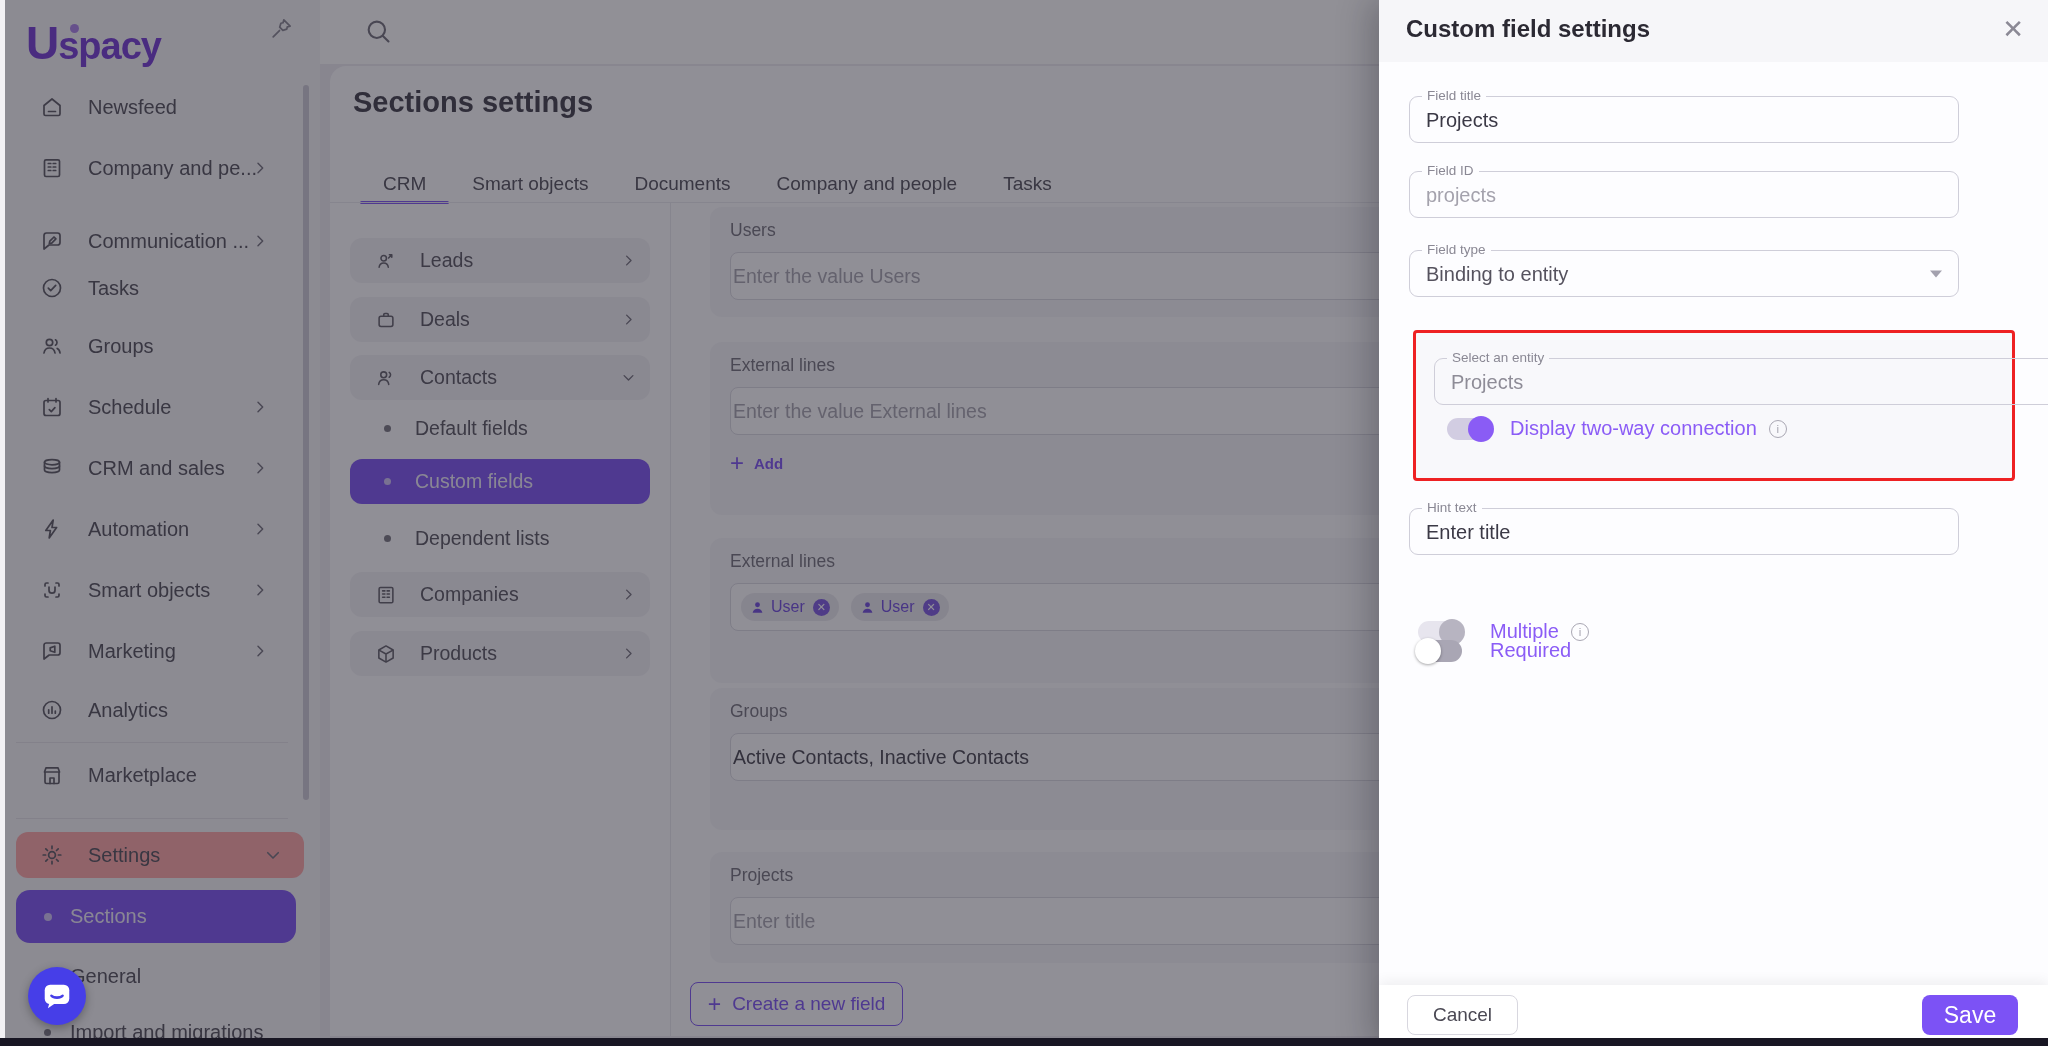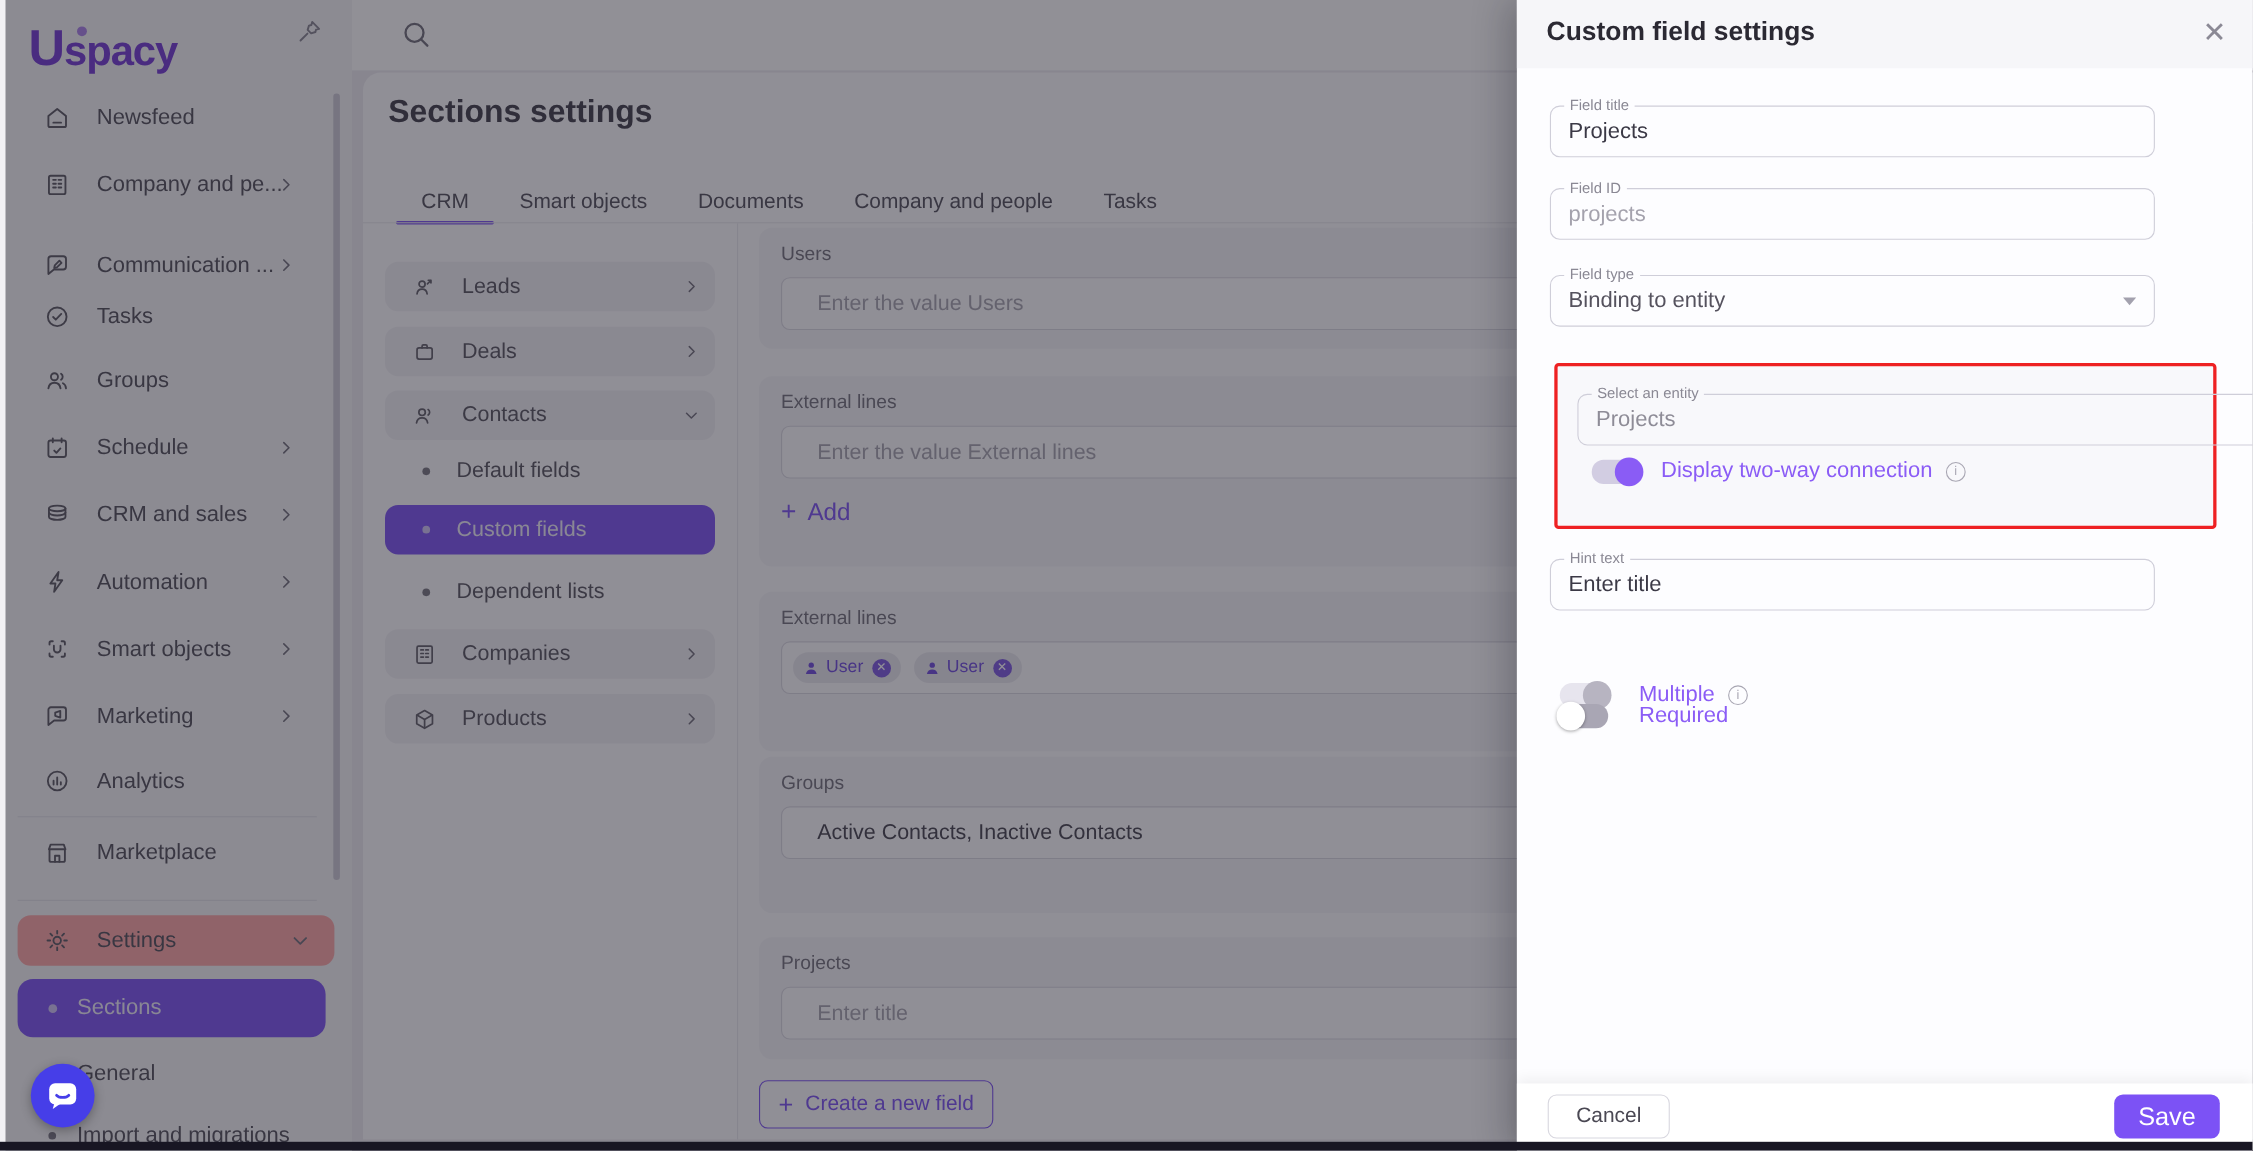--- a/index.html
+++ b/index.html
@@ -43,28 +43,28 @@
   .npill .lbl{margin-left:23px;font-size:19.5px;color:#54525d;}
   .npill .chev{position:absolute;right:14px;color:#6f6d79;}
   .nsub{position:absolute;left:20px;width:300px;height:36px;display:flex;align-items:center;cursor:pointer;}
   .nsub .dot{width:7px;height:7px;border-radius:50%;background:#77757f;margin-left:34px;}
   .nsub .lbl{margin-left:24px;font-size:19.5px;color:#54525d;}
   .nsub.active{height:45px;border-radius:12px;background:#7a50f2;}
   .nsub.active .dot{background:#cfc3f6;}
   .nsub.active .lbl{color:#efecfb;}
 
   
-  .fgroup{position:absolute;left:360px;width:740px;border-radius:12px;background:#f5f5f9;padding:13px 20px;}
+  .fgroup{position:absolute;left:380px;width:740px;border-radius:12px;background:#f5f5f9;padding:13px 20px;}
   .fgroup .glabel{font-size:17.5px;color:#716f7a;}
-  .finput{margin-top:11px;width:700px;height:48px;border:1px solid #d9d8e1;border-radius:8px;background:#fcfcfe;display:flex;align-items:center;padding:0 32px;}
+  .finput{margin-top:11px;width:700px;height:48px;border:1px solid #d9d8e1;border-radius:8px;background:#fcfcfe;display:flex;align-items:center;padding:0 2px;}
   .finput .ph{font-size:19.5px;color:#a5a3ae;}
   .finput .val{font-size:19.5px;color:#43414c;}
   .addrow{margin-top:18px;display:flex;align-items:center;color:#7a50f2;cursor:pointer;}
   .addrow .plus{font-size:24px;line-height:20px;margin-right:10px;}
-  .addrow .albl{font-size:22px;}
+  .addrow .albl{font-size:15px;font-weight:bold;}
   .chip{display:flex;align-items:center;height:28px;border-radius:14px;background:#e9e8ef;padding:0 9px;margin-right:12px;}
   .chip .ctext{font-size:16px;color:#6d49dd;margin:0 8px 0 6px;}
   .chip .cx{width:17px;height:17px;border-radius:50%;background:#7b57e0;color:#fff;font-size:11px;line-height:17px;text-align:center;cursor:pointer;}
   .createbtn{position:absolute;left:360px;top:916px;width:213px;height:44px;border:1px solid #7a50f2;border-radius:8px;background:transparent;color:#7a50f2;font-size:19px;display:flex;align-items:center;justify-content:center;cursor:pointer;}
   .createbtn .plus{font-size:23px;margin-right:11px;}
 
   
   .overlay{position:absolute;left:0;top:0;width:1379px;height:100%;background:rgba(35,33,45,0.50);z-index:50;}
   .leftstrip{position:absolute;left:0;top:0;width:5px;height:100%;background:#f2f1f4;z-index:60;}
   .chatfab{position:absolute;left:28px;top:967px;width:58px;height:58px;border-radius:50%;background:#463ee8;z-index:60;display:flex;align-items:center;justify-content:center;cursor:pointer;box-shadow:0 3px 10px rgba(0,0,0,.3);}

